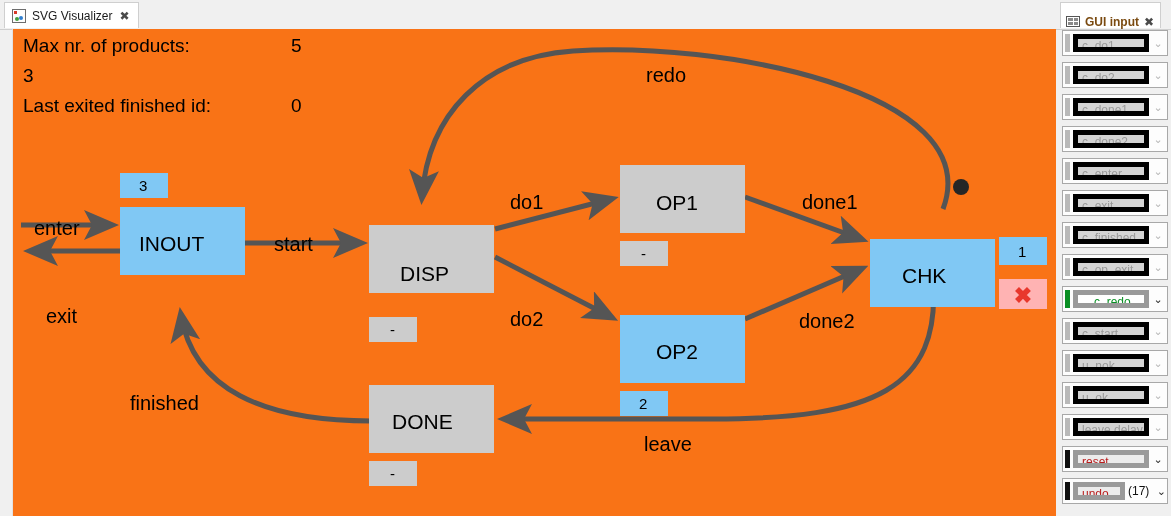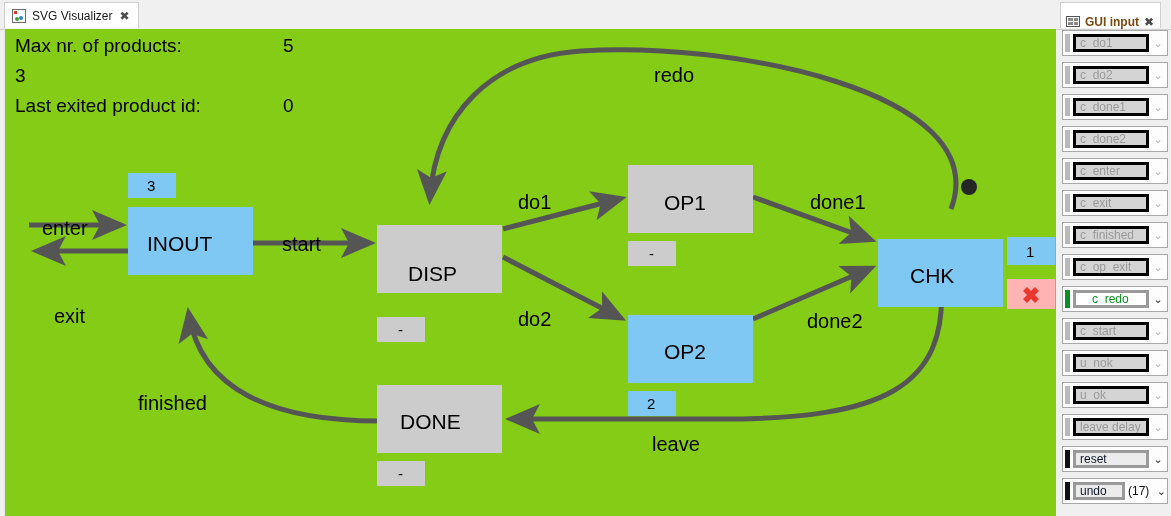--- a/index.html
+++ b/index.html
@@ -20,22 +20,22 @@
        padding:0 8px 0 7px;box-sizing:border-box;border-top:1px solid #cfcfcf;}
   .tab-label{font-size:12px;color:#1a1a1a;margin:0 7px 0 6px;white-space:nowrap;}
   .tab-close{font-size:12px;color:#4a4a4a;line-height:1;}
   .svgicon{width:14px;height:14px;position:relative;display:inline-block;
            border:1px solid #6d6d6d;background:#fdfdfd;box-sizing:border-box;}
   .svgicon i{position:absolute;display:block;}
   .svgicon .d1{width:3px;height:3px;background:#d83a2a;left:1px;top:1px;}
   .svgicon .d2{width:4px;height:4px;border-radius:50%;background:#2f7fd0;left:6px;top:6px;}
   .svgicon .d3{width:4px;height:4px;border-radius:50%;background:#3f9e3f;left:2px;top:7px;}
 
-  .canvas{position:absolute;left:4px;top:29px;width:1056px;height:487px;background:#84cc16;
-          border-left:1px solid #e2e2e2;box-sizing:border-box;padding-left:16px;}
+  .canvas{position:absolute;left:12px;top:29px;width:1056px;height:487px;background:#f97316;
+          border-left:1px solid #e2e2e2;box-sizing:border-box;}
   .canvas svg{display:block;}
 
   .info{position:absolute;left:10px;top:6px;font-size:0;}
   .info-row{display:flex;align-items:baseline;height:30px;}
   .info-label{font-size:19px;color:#000;width:268px;}
   .info-value{font-size:19px;color:#000;}
 
   
   .nd-label{font-size:21px;fill:#000;font-family:"Liberation Sans", sans-serif;}
   .badge-txt{font-size:15px;fill:#000;font-family:"Liberation Sans", sans-serif;}
@@ -52,34 +52,34 @@
   .rtab-close{font-size:12px;color:#4a4a4a;line-height:1;}
   .gridicon{width:14px;height:11px;border:1px solid #555;box-sizing:border-box;background:#fff;
             display:grid;grid-template-columns:1fr 1fr;grid-template-rows:1fr 1fr;gap:1px;padding:1px;}
   .gridicon b{display:block;background:#8a8a8a;}
 
   .combo-list{position:absolute;left:0;top:30px;width:115px;}
   .combo{position:relative;height:26px;margin:0 3px 6px 6px;background:#fdfdfd;
          border:1px solid #a8a8a8;box-sizing:border-box;display:flex;align-items:center;}
   .combo .bar{width:5px;height:18px;margin-left:2px;background:#b9b9b9;flex:0 0 auto;}
   .combo .fld{flex:1 1 auto;height:18px;margin-left:3px;background:#d4d4d4;
-              border:3px solid #000000;box-sizing:border-box;display:flex;align-items:center;
+              border:5px solid #000000;box-sizing:border-box;display:flex;
               padding-left:4px;overflow:hidden;}
   .combo .fld span{font-size:12px;color:#9a9a9a;white-space:nowrap;}
   .combo .cnt{font-size:12px;color:#9a9a9a;padding:0 3px;}
   .combo .chev{width:18px;text-align:center;font-size:11px;color:#b8b8b8;flex:0 0 auto;}
 
   .combo.enabled .bar{background:#0a8f24;}
   .combo.enabled .fld{background:#ffffff;border-color:#9a9a9a;padding-left:16px;}
   .combo.enabled .fld span{color:#0a8f24;}
   .combo.enabled .chev{color:#2a2a2a;}
 
   .combo.action .bar{background:#111111;}
   .combo.action .fld{background:#ececec;border-color:#9a9a9a;}
-  .combo.action .fld span{color:#0f172a;}
+  .combo.action .fld span{color:#b91c1c;}
   .combo.action .chev{color:#2a2a2a;}
   .combo.action .cnt{color:#111111;}
   .combo.action.narrow .fld{flex:0 0 52px;}
 </style>
 </head>
 <body>
 
 <div id="app">
 
   <div class="left-pane">
@@ -100,21 +100,21 @@
 
       <div class="info">
         <div class="info-row">
           <span class="info-label">Max nr. of products:</span>
           <span class="info-value">5</span>
         </div>
         <div class="info-row">
           <span class="info-value">3</span>
         </div>
         <div class="info-row">
-          <span class="info-label">Last exited product id:</span>
+          <span class="info-label">Last exited finished id:</span>
           <span class="info-value">0</span>
         </div>
       </div>
 
       <svg width="1056" height="487" viewBox="0 0 1056 487">
         <defs>
           <marker id="ah" markerWidth="7" markerHeight="7" refX="5.4" refY="3" orient="auto" markerUnits="strokeWidth">
             <path d="M0,0 L7,3 L0,6 L1.6,3 z" fill="#555555"></path>
           </marker>
         </defs>

